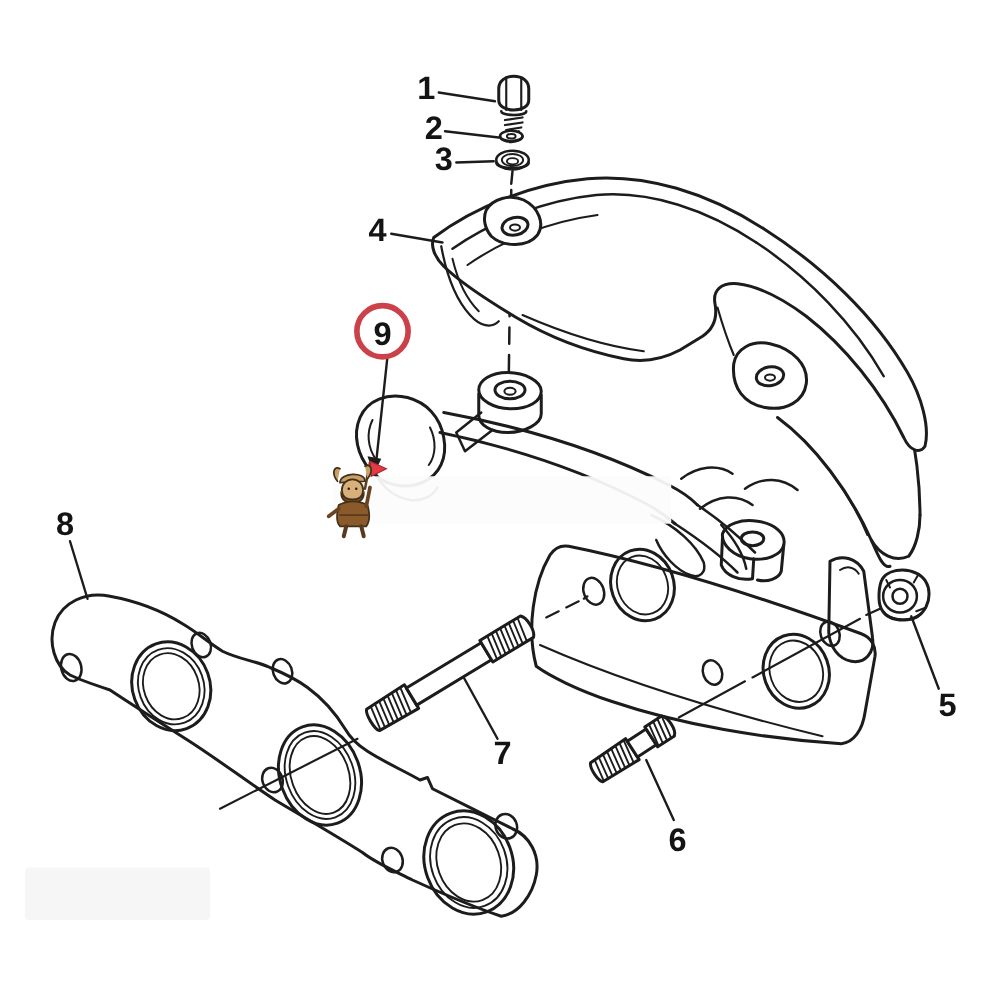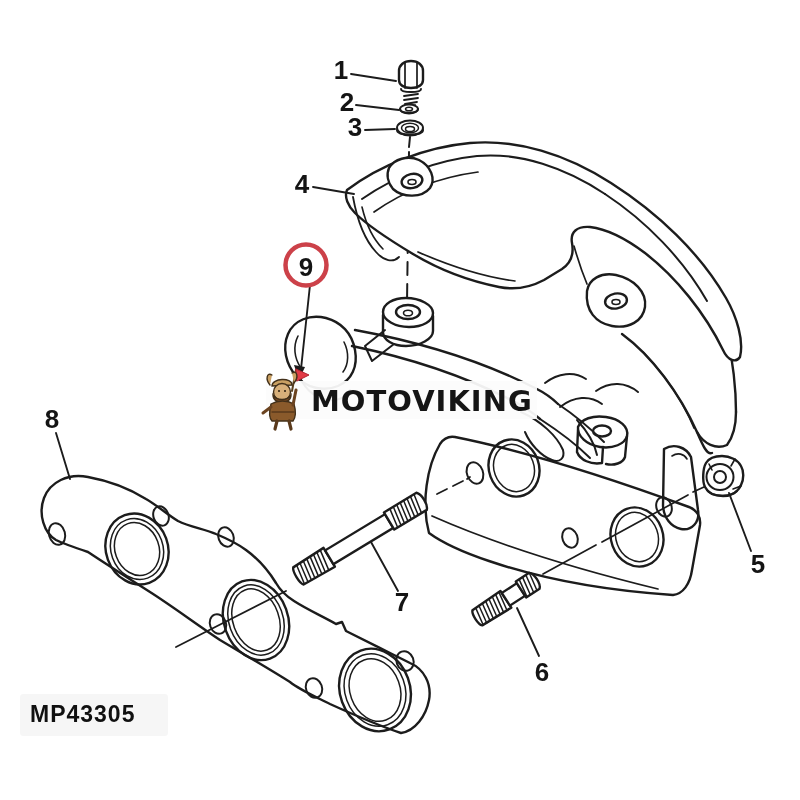--- a/index.html
+++ b/index.html
@@ -252,16 +252,14 @@
       <circle cx="23" cy="27" r="1" fill="#2a1c0c" stroke="none"></circle>
       <circle cx="29" cy="27" r="1" fill="#2a1c0c" stroke="none"></circle>
       <path d="M17,31 C17,41 35,41 35,31 C31,37 21,37 17,31 Z" fill="#7a4a22"></path>
       <path d="M15,40 C13,48 13,54 16,57 L37,57 C40,53 40,47 38,40 C31,36 22,36 15,40 Z" fill="#8a5a2b"></path>
       <path d="M16,48 L38,48" stroke="#5a3a1c"></path>
       <path d="M37,41 L40,26" stroke="#6b4320" stroke-width="3"></path>
       <path d="M15,43 L7,49" stroke="#6b4320" stroke-width="3"></path>
       <path d="M21,57 L19,65 M33,57 L35,65" stroke="#5a3a1c" stroke-width="3.2"></path>
     </g>
   </svg>
-  <div id="wm-text">MOTOVIKING</div>
-
-  <div id="part-number">MP43305</div>
+
 </div>
 
 </body></html>

